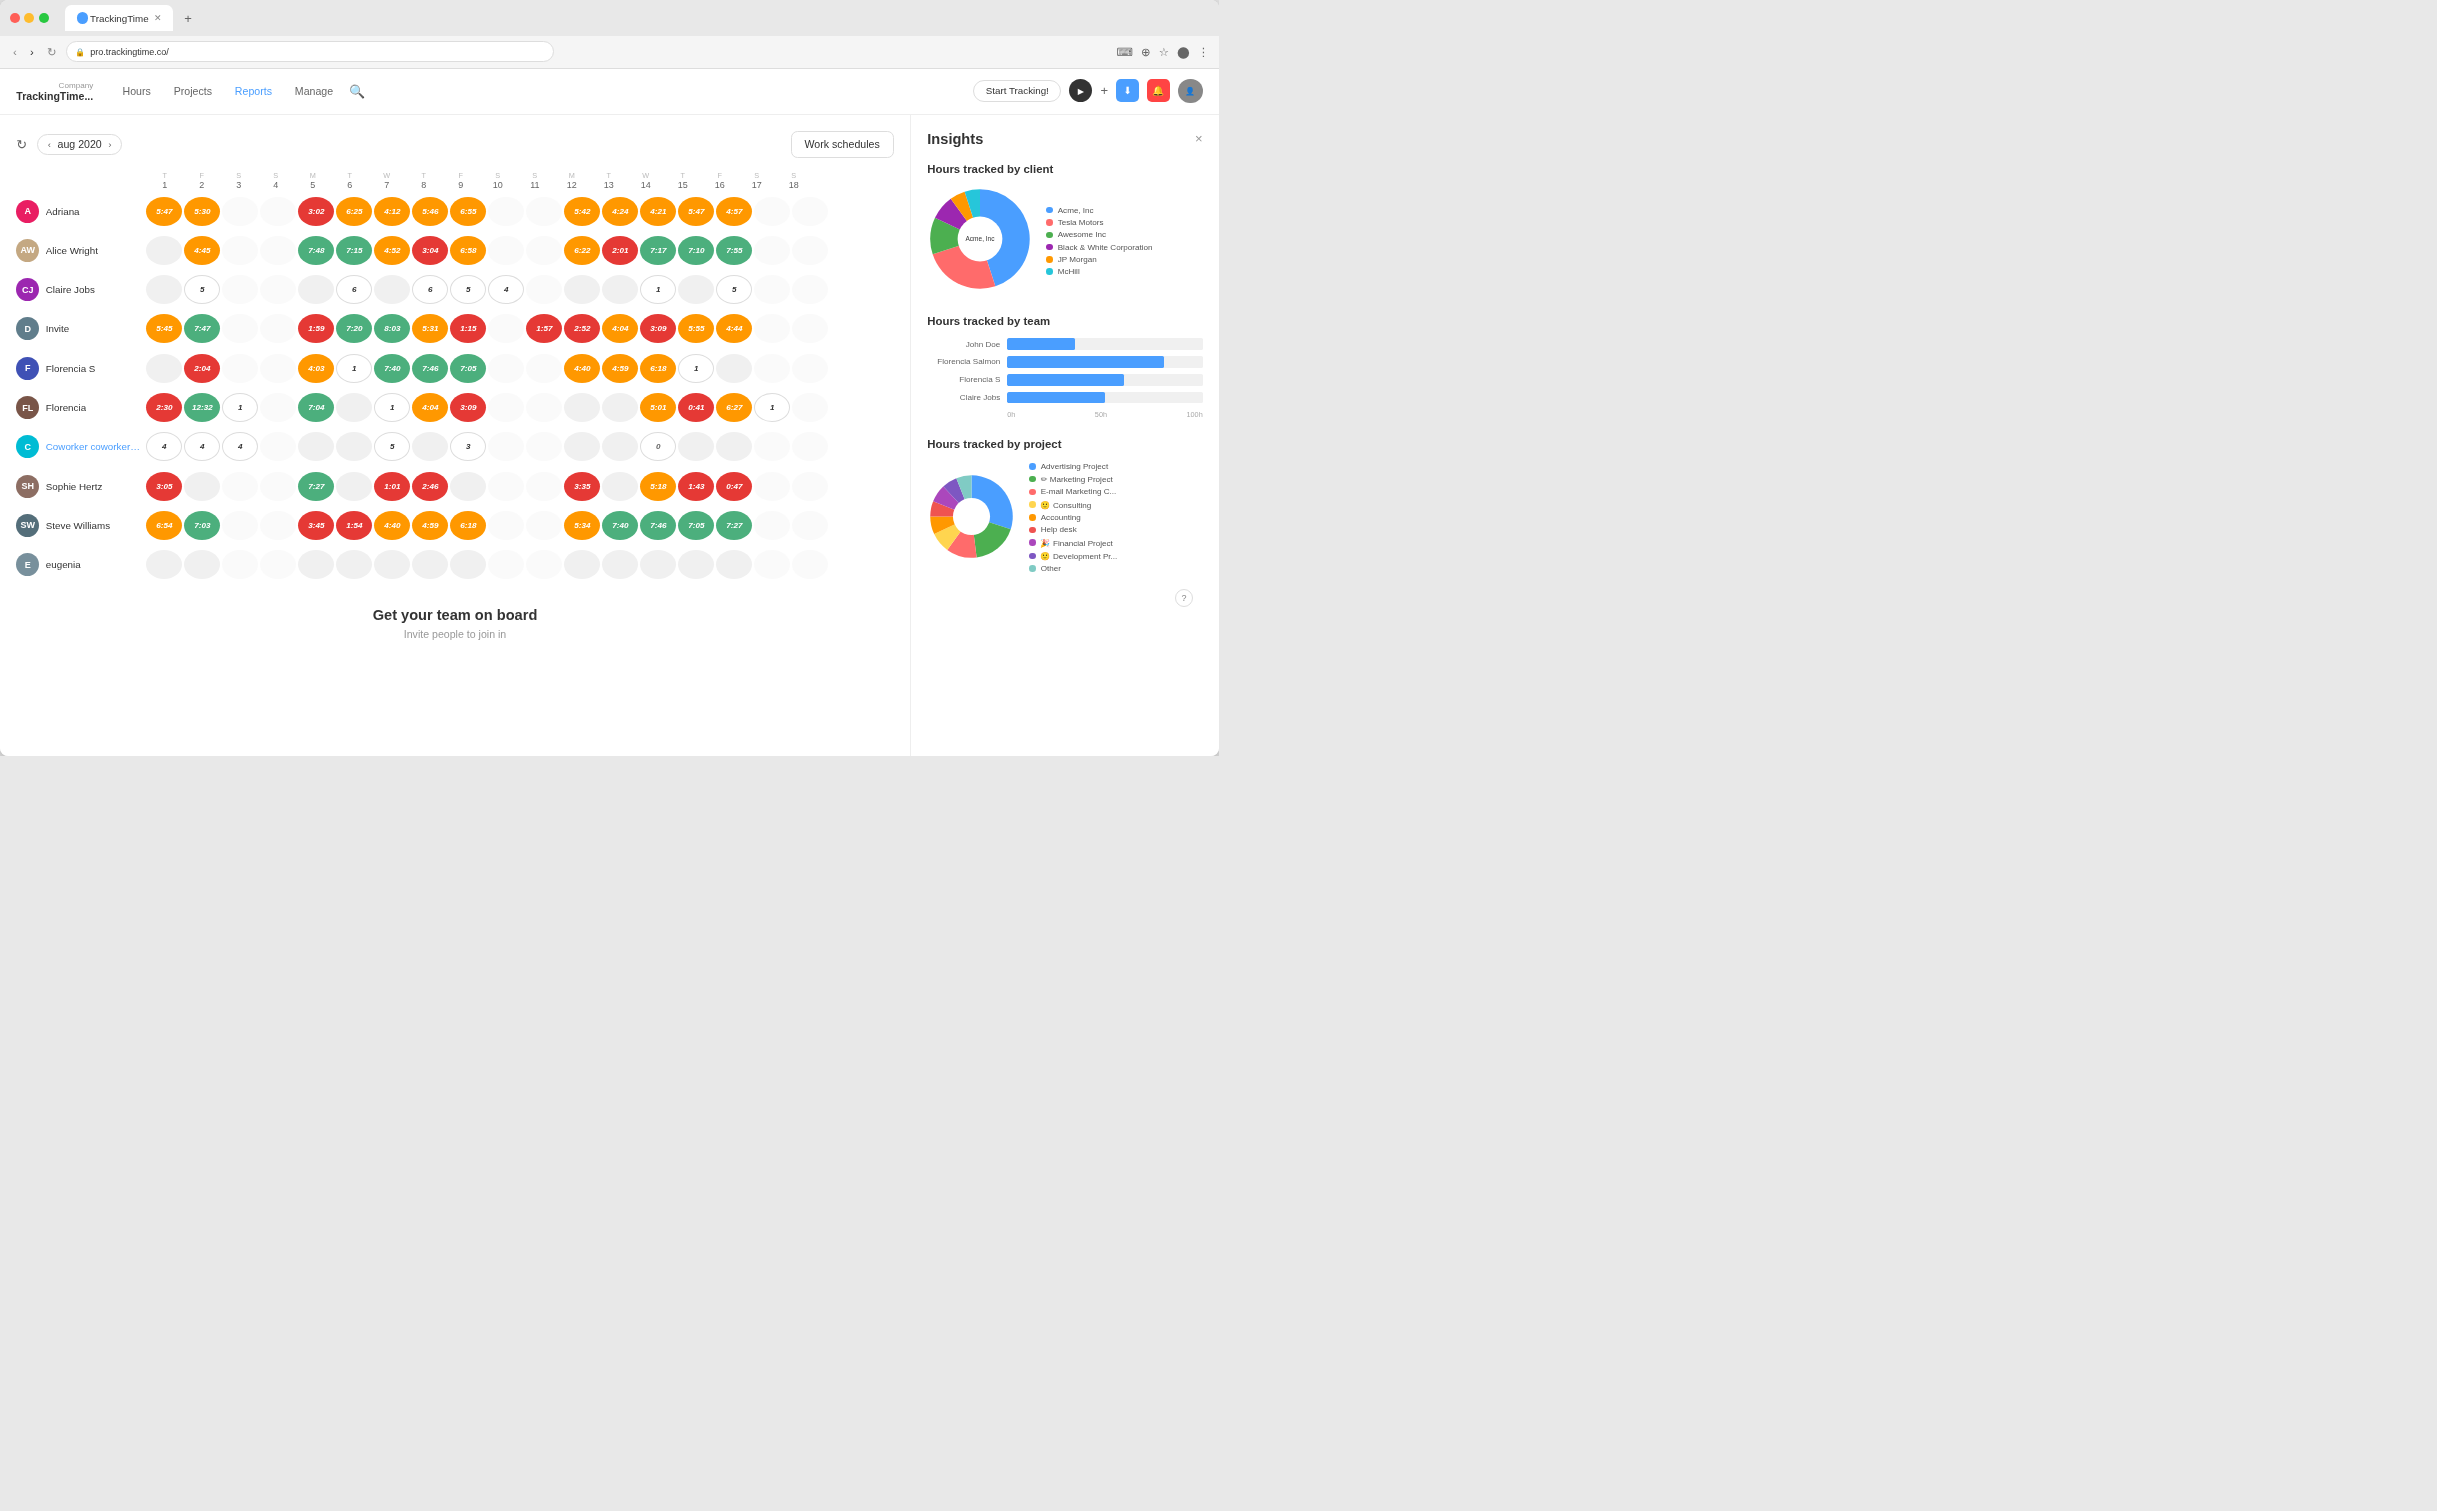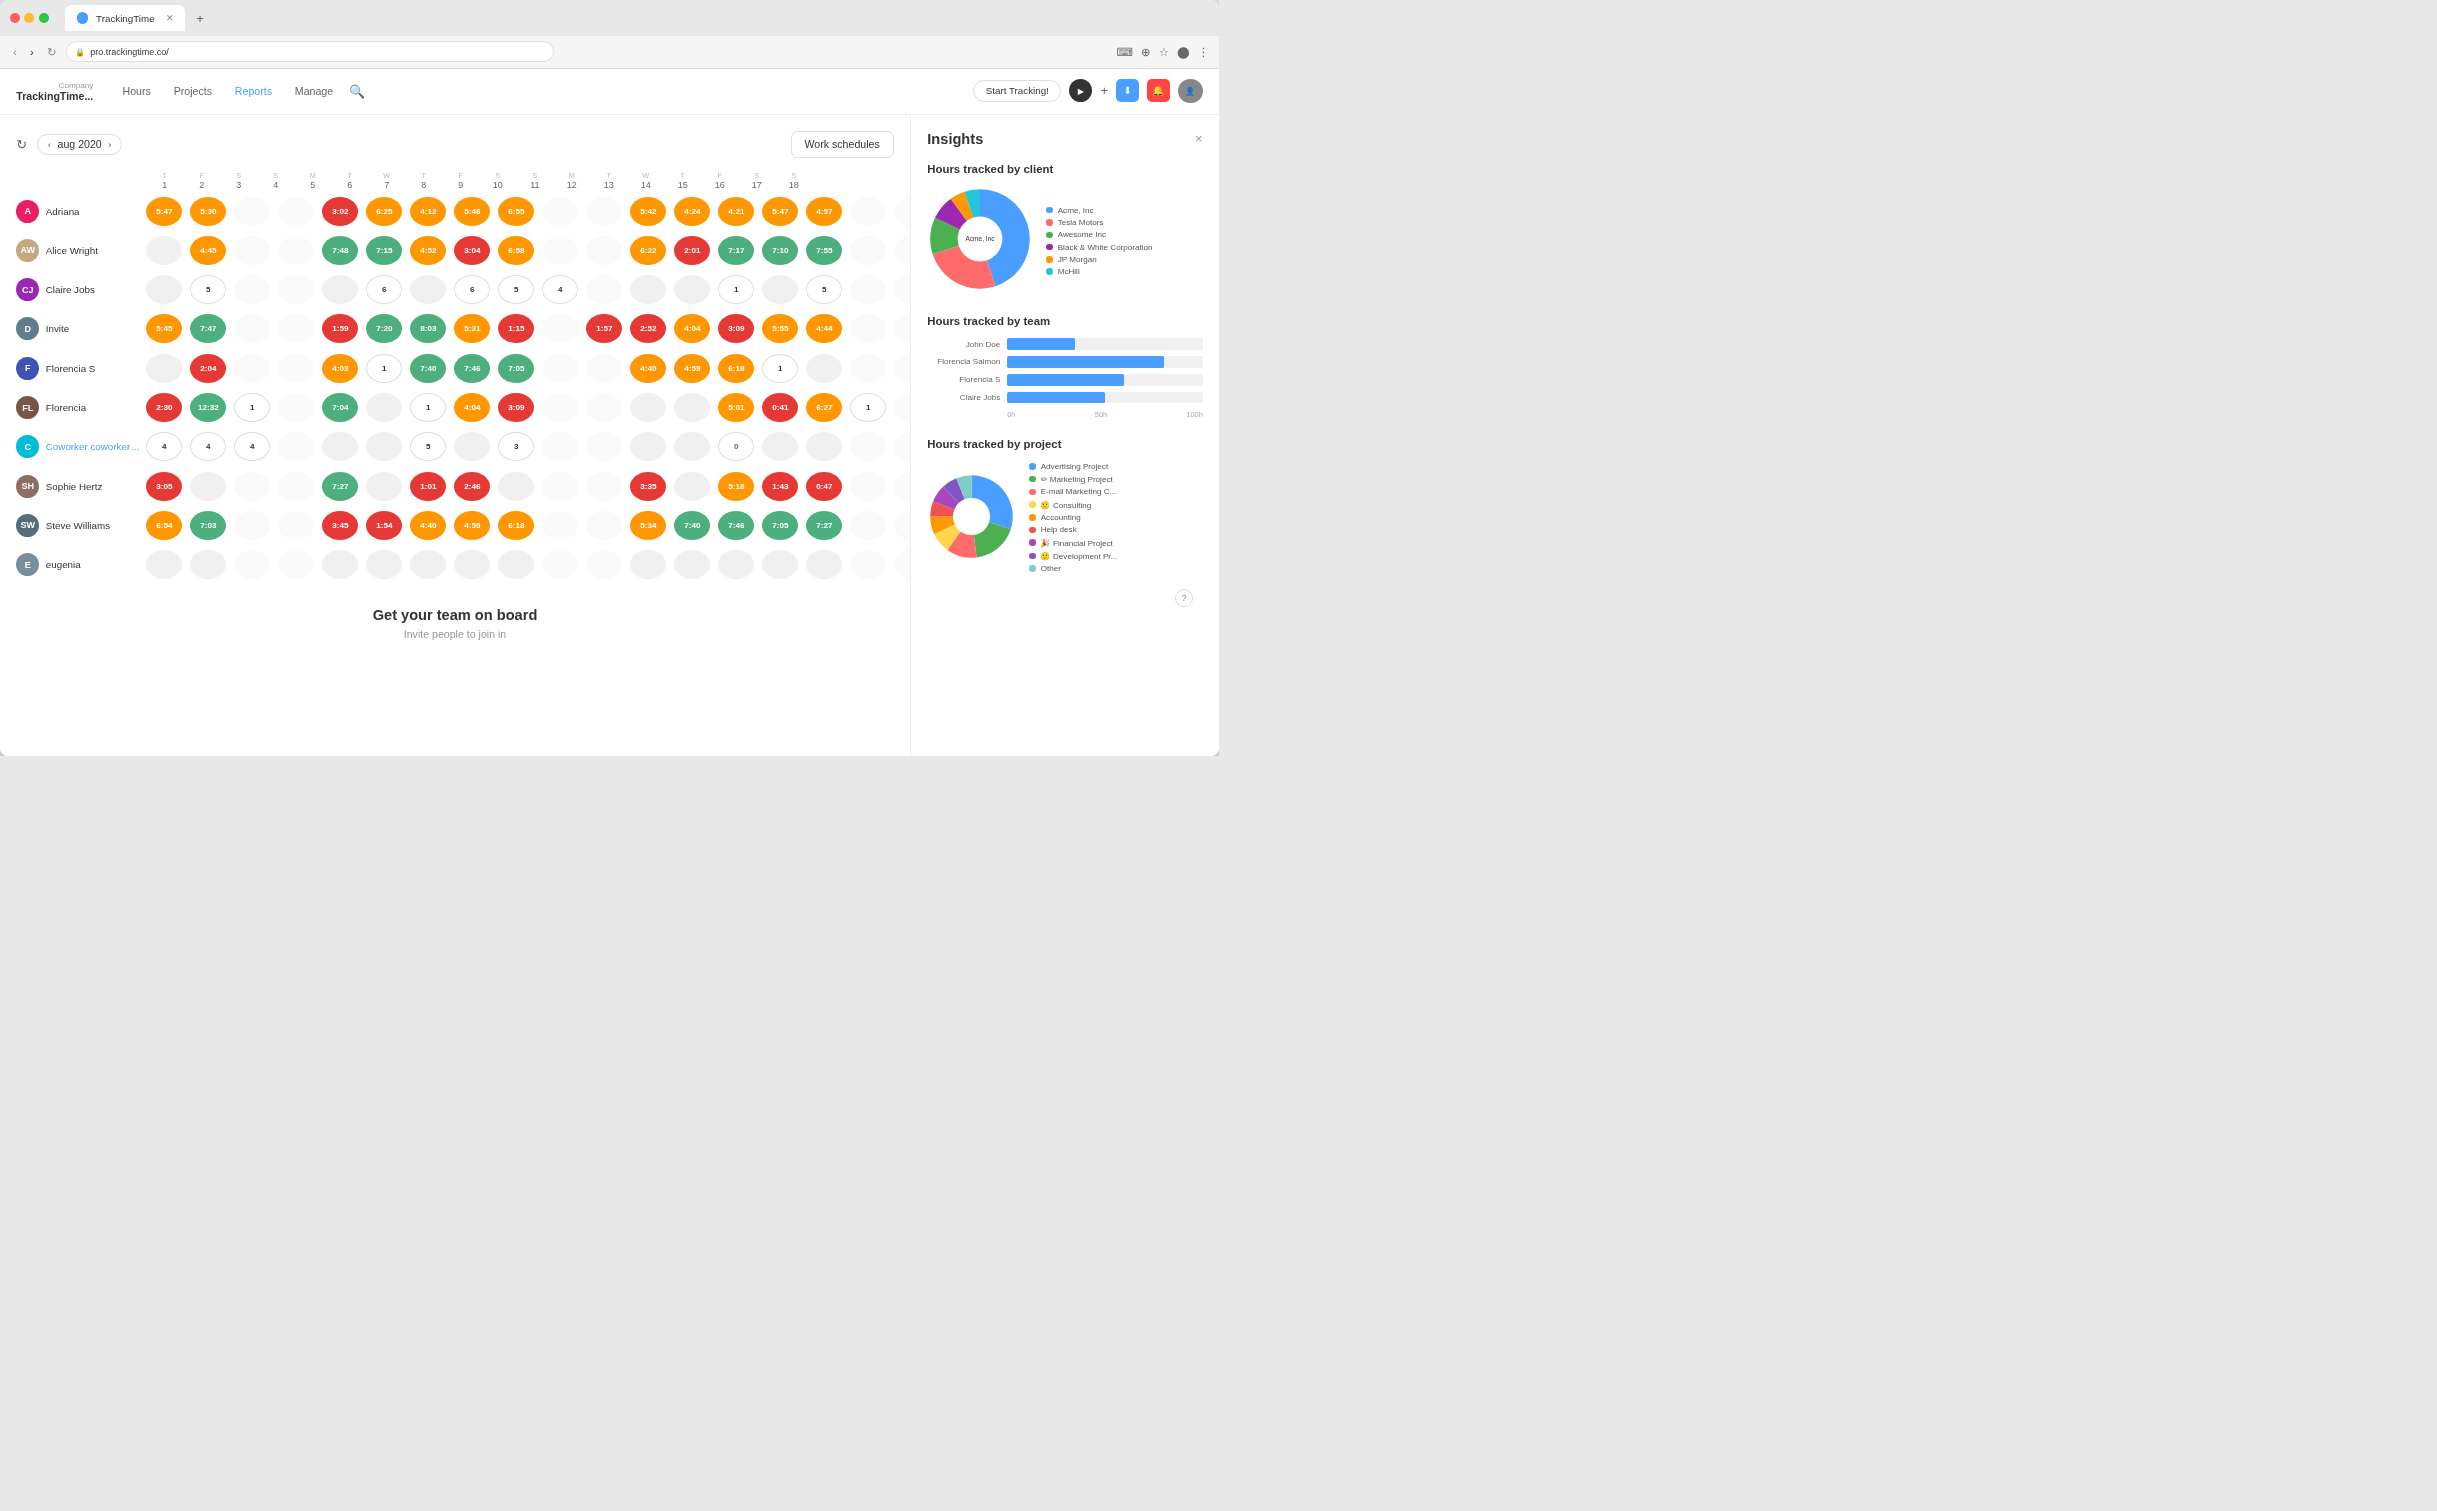--- a/index.html
+++ b/index.html
@@ -6,21 +6,21 @@
     body { font-family: -apple-system, BlinkMacSystemFont, 'Segoe UI', sans-serif; background: #e8e8e8; width: 1219px; height: 756px; overflow: hidden; }
 
     
     .browser-frame { background: #f0f0f0; border-radius: 8.1px; overflow: hidden; width: 1219px; height: 756px; display: flex; flex-direction: column; box-shadow: 0 3.3px 16.3px rgba(0,0,0,0.3); }
     .browser-titlebar { background: #e8e8e8; height: 36px; display: flex; align-items: center; padding: 0 9.8px; gap: 6.5px; }
     .browser-dots { display: flex; gap: 4.9px; }
     .browser-dot { width: 9.8px; height: 9.8px; border-radius: 50%; }
     .dot-red { background: #ff5f57; }
     .dot-yellow { background: #febc2e; }
     .dot-green { background: #28c840; }
-    .browser-tab { background: white; border-radius: 6.5px 6.5px 0 0; padding: 4.9px 11.4px; display: flex; align-items: center; gap: 8px; font-size: 9.8px; color: #333; margin-left: 9.8px; height: 26px; }
+    .browser-tab { background: white; border-radius: 6.5px 6.5px 0 0; padding: 4.9px 11.4px; display: flex; align-items: center; gap: 2px; font-size: 9.8px; color: #333; margin-left: 9.8px; height: 26px; }
     .tab-icon { width: 11.4px; height: 11.4px; background: #4a9eff; border-radius: 50%; }
     .tab-close { color: #888; font-size: 9px; cursor: pointer; margin-left: 3.3px; }
     .tab-add { color: #666; font-size: 13px; margin-left: 4.9px; cursor: pointer; }
 
     .browser-toolbar { background: #f5f5f5; height: 32.5px; display: flex; align-items: center; padding: 0 9.8px; gap: 6.5px; border-bottom: 0.8px solid #ddd; }
     .nav-btn { color: #888; font-size: 11.4px; cursor: pointer; padding: 3.3px; }
     .nav-btn.active { color: #333; }
     .address-bar { flex: 1; background: white; border: 0.8px solid #ddd; border-radius: 16.3px; height: 21px; display: flex; align-items: center; padding: 0 8.1px; font-size: 9px; color: #333; gap: 4.9px; max-width: 488px; }
     .address-bar-icon { color: #888; font-size: 8.1px; }
     .toolbar-icons { display: flex; gap: 8.1px; margin-left: auto; color: #666; font-size: 11.4px; }
@@ -62,21 +62,21 @@
     .day-col { width: 37px; text-align: center; font-size: 8.1px; color: #999; flex-shrink: 0; }
     .day-col .day-letter { font-size: 7.3px; color: #bbb; }
     .day-col .day-num { font-size: 9px; color: #666; font-weight: 500; }
 
     .grid-rows { display: flex; flex-direction: column; gap: 3.3px; }
     .grid-row { display: flex; align-items: center; min-height: 36px; }
     .person-cell { width: 130px; display: flex; align-items: center; gap: 6.5px; flex-shrink: 0; }
     .person-avatar { width: 23px; height: 23px; border-radius: 50%; flex-shrink: 0; display: flex; align-items: center; justify-content: center; font-size: 9px; font-weight: 600; color: white; overflow: hidden; }
     .person-name { font-size: 9.8px; color: #333; white-space: nowrap; overflow: hidden; text-overflow: ellipsis; }
     .person-name.coworker { color: #4a9eff; }
-    .day-cells { display: flex; gap: 8px; }
+    .day-cells { display: flex; gap: 2px; font-style: italic; }
     .day-cell { width: 36px; height: 29px; border-radius: 50%; display: flex; align-items: center; justify-content: center; font-size: 8.1px; font-weight: 600; flex-shrink: 0; }
     .cell-empty { background: #f0f0f0; }
     .cell-weekend { background: #f5f5f5; opacity: 0.5; }
     .cell-green { background: #4caf7d; color: white; }
     .cell-orange { background: #ff9800; color: white; }
     .cell-red { background: #e53935; color: white; }
     .cell-number { background: white; border: 0.8px solid #ddd; color: #333; }
     .cell-zero { background: white; border: 0.8px solid #ddd; color: #666; }
 
     

